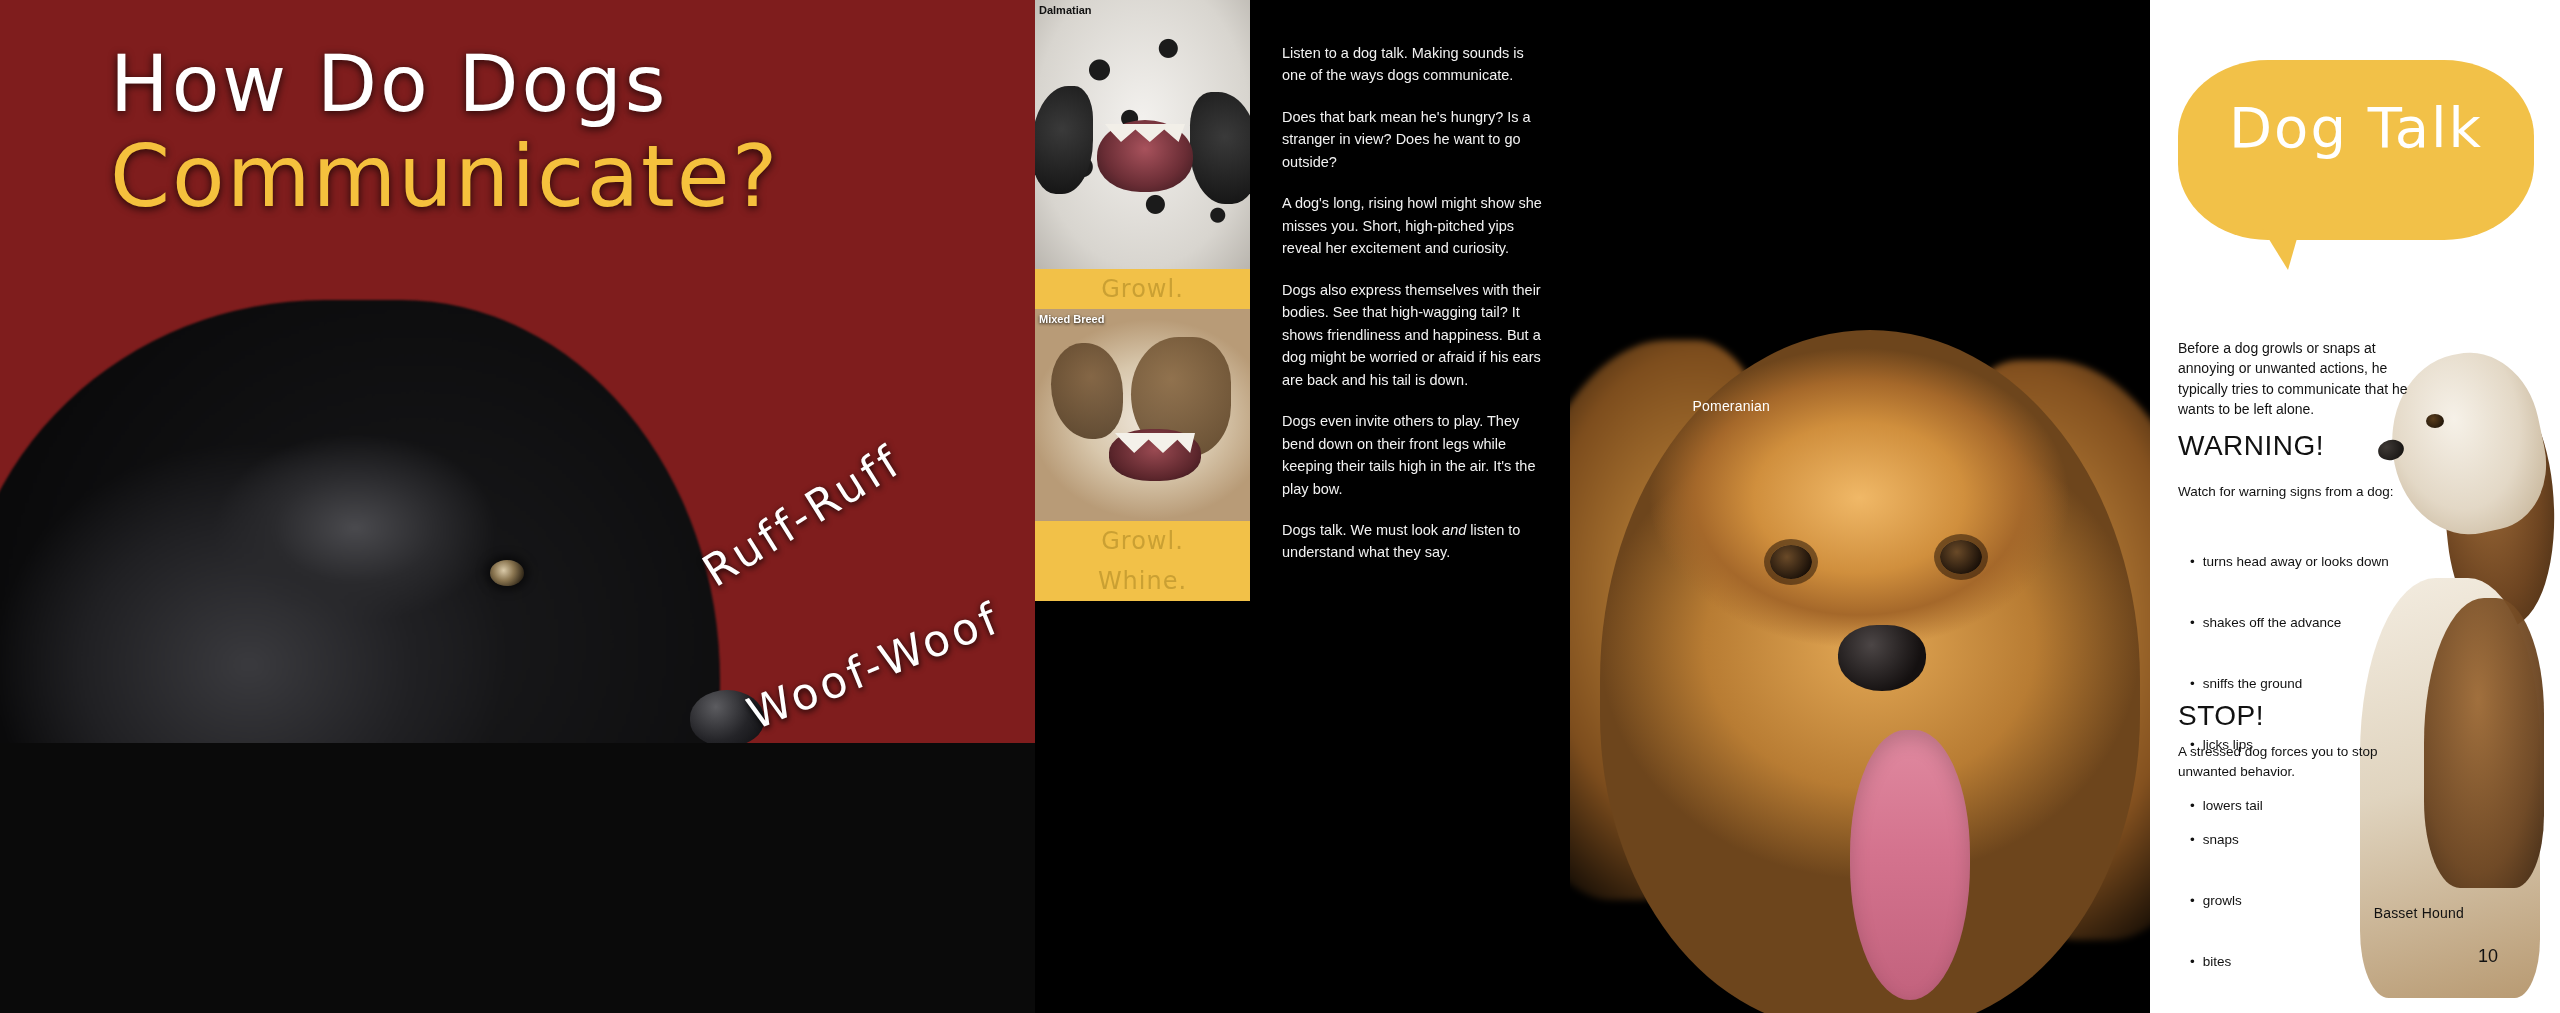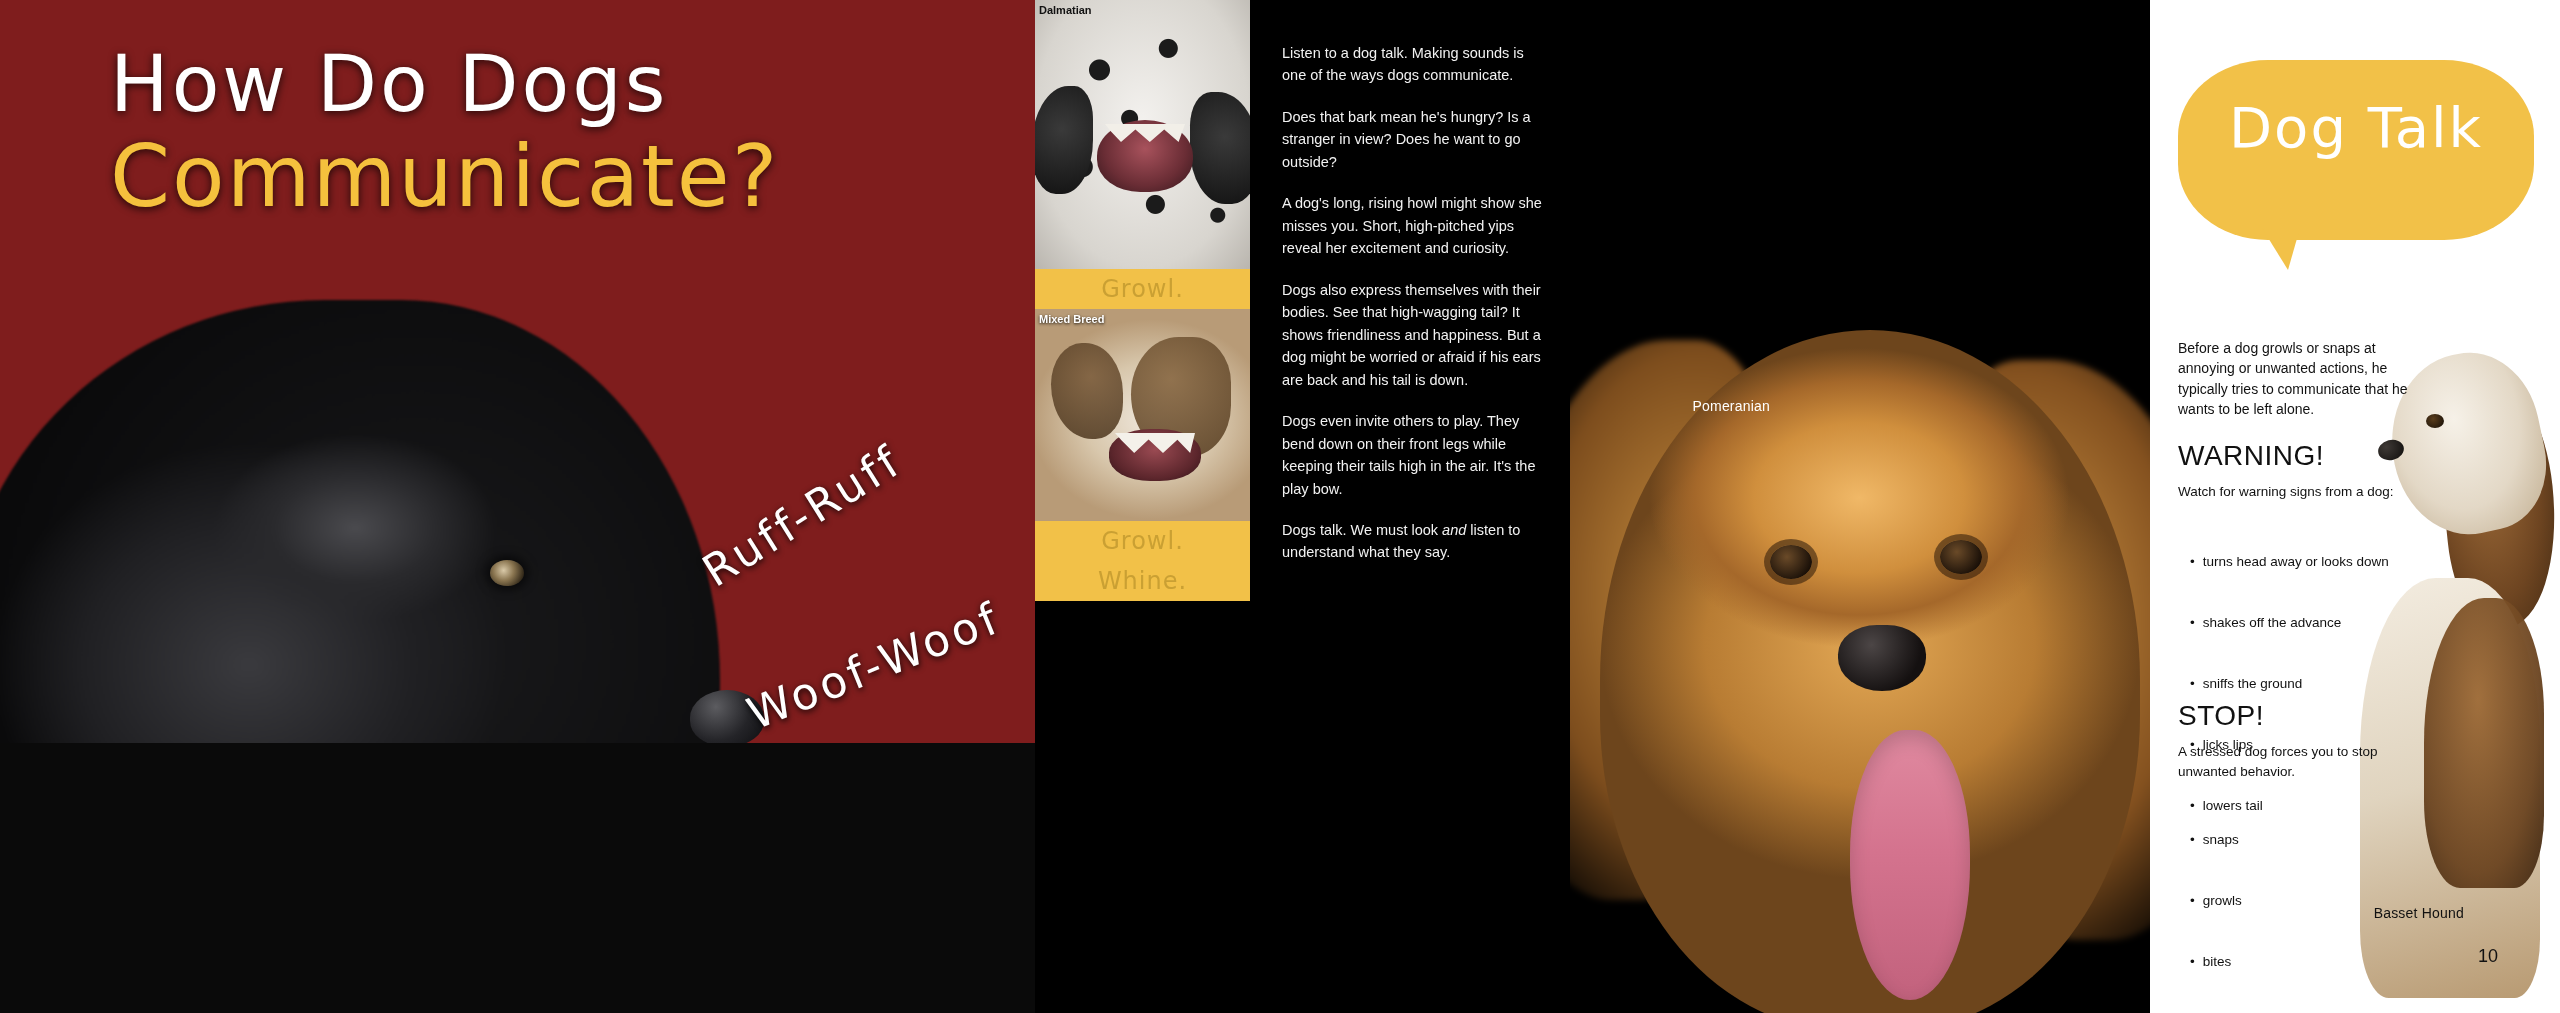--- a/index.html
+++ b/index.html
@@ -307,21 +307,21 @@
   }
   .rp-h {
     position: absolute;
     left: 28px;
     font-family: "Liberation Sans", sans-serif;
     font-size: 28px;
     font-weight: 400;
     color: #111;
     letter-spacing: .5px;
   }
-  .rp-h.warning { top: 440px; }
+  .rp-h.warning { top: 430px; }
   .rp-h.stop { top: 700px; }
   .rp-sub {
     position: absolute;
     left: 28px;
     width: 250px;
     font-size: 13.5px;
     line-height: 1.45;
     color: #111;
   }
   .rp-sub.w { top: 482px; }

